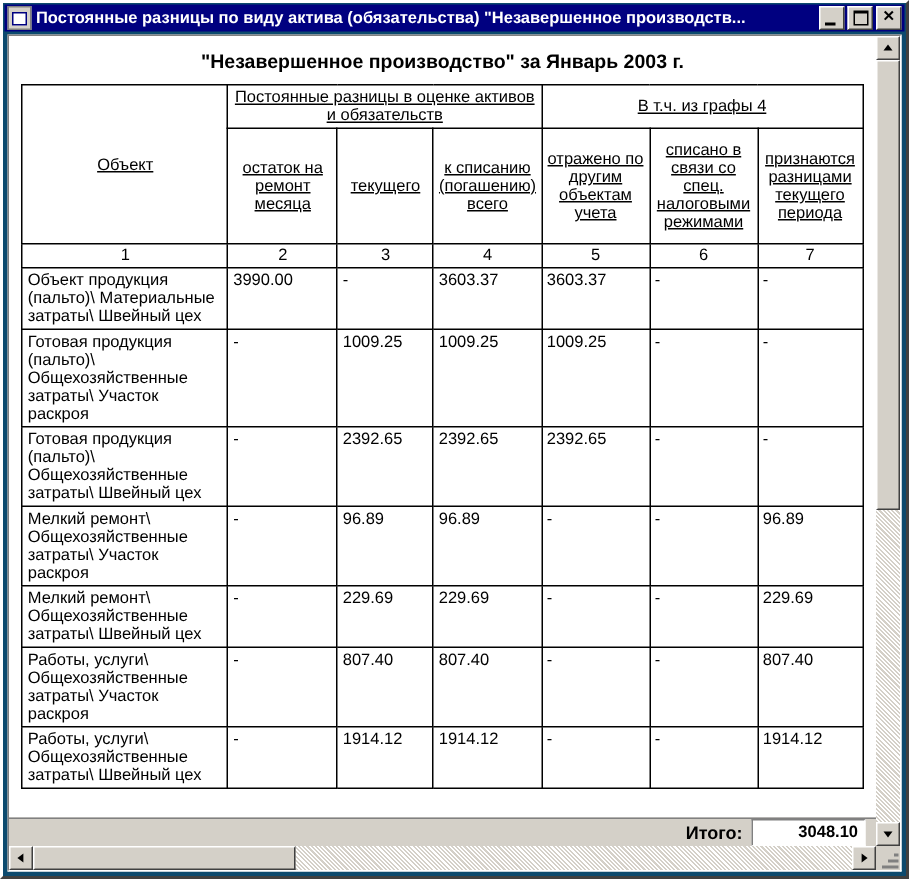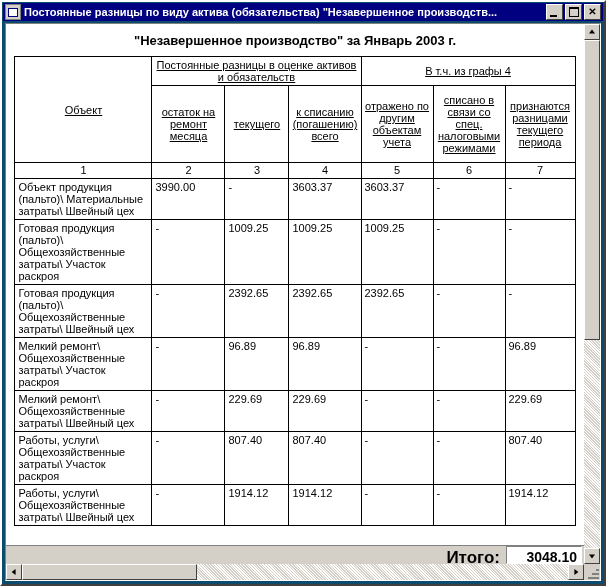--- a/index.html
+++ b/index.html
@@ -174,37 +174,37 @@
     bottom: 16px;
     height: 18px;
     background: #d4d0c8;
     border-top: 1px solid #808080;
     display: flex;
     justify-content: flex-end;
     align-items: stretch;
   }
   .total-label {
     font-weight: bold;
-    font-size: 17px;
+    font-size: 12px;
     padding: 2px 6px 0 0;
     text-align: right;
   }
   .total-value {
     width: 76px;
     background: #ffffff;
     border: 1px solid;
     border-top-color: #808080;
     border-left-color: #808080;
     border-right-color: #ffffff;
     border-bottom-color: #ffffff;
     text-align: right;
     font-weight: bold;
-    font-size: 14px;
+    font-size: 11px;
     padding: 2px 4px 0 0;
-    margin-right: 2px;
+    margin-right: 7px;
     box-sizing: border-box;
   }
   
   .vscroll {
     position: absolute;
     top: 0;
     right: 0;
     bottom: 16px;
     width: 16px;
     background: #d4d0c8;

